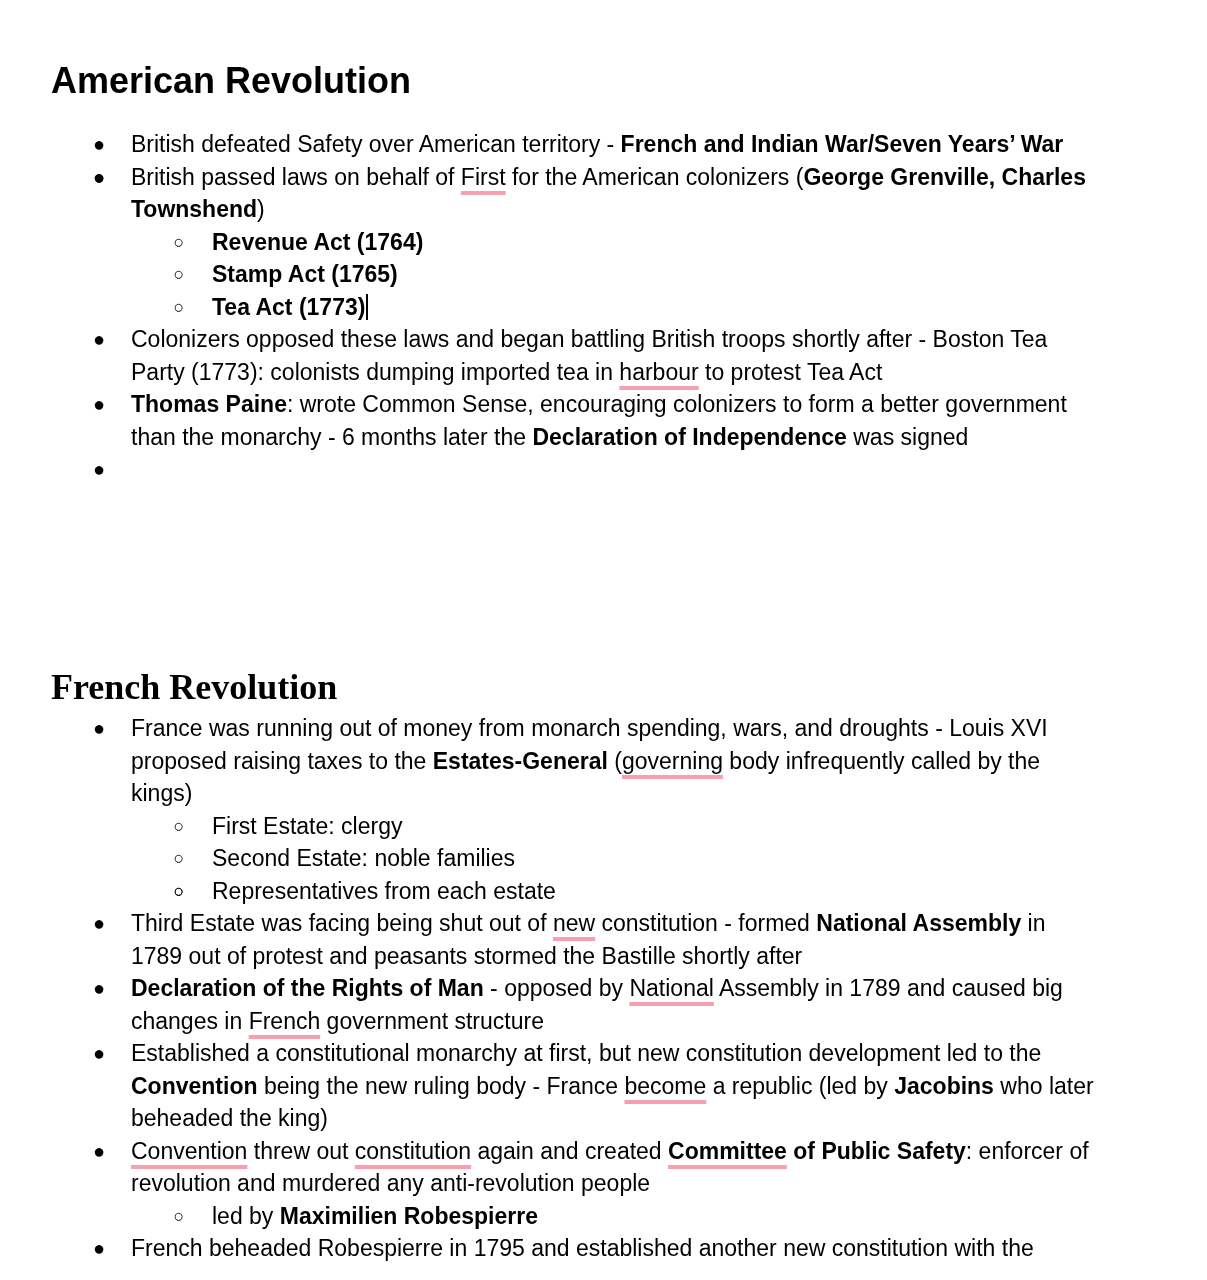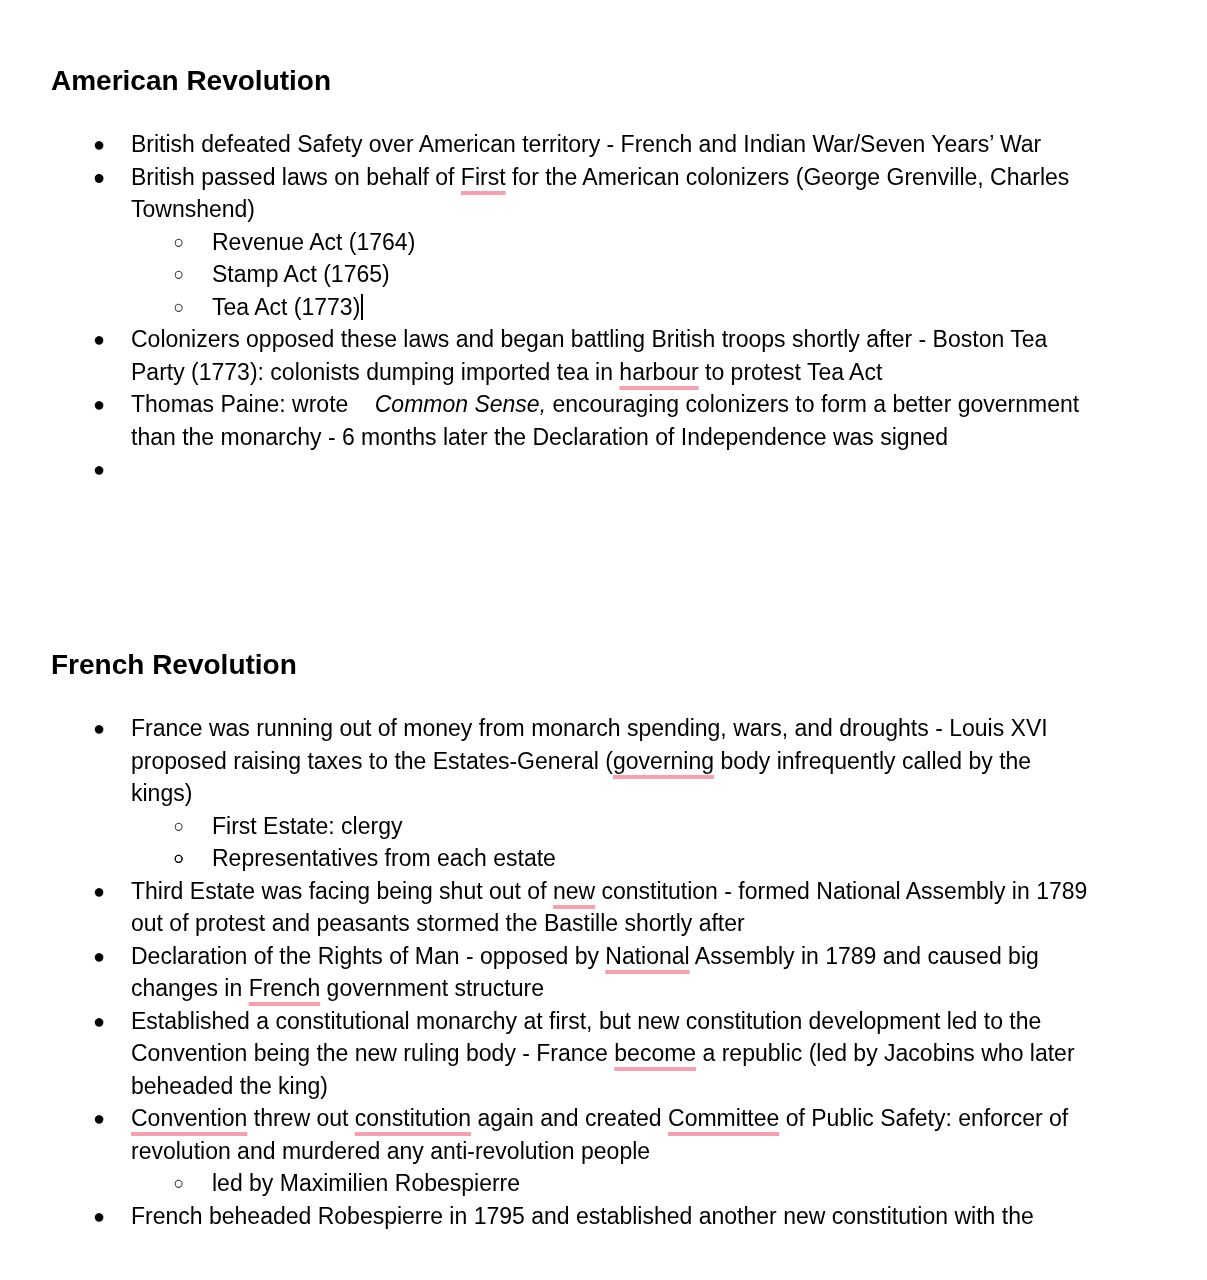--- a/index.html
+++ b/index.html
@@ -3,58 +3,58 @@
 <meta charset="utf-8">
 <style>
   html, body { margin: 0; padding: 0; background: #ffffff; }
   body {
     width: 1207px; height: 1280px; overflow: hidden; position: relative;
     font-family: "Liberation Sans", sans-serif; color: #000;
   }
   .page { position: absolute; left: 0; top: 0; width: 1207px; }
   h2 {
     position: absolute; left: 51px; margin: 0;
-    font-size: 28px; font-weight: bold; line-height: 34px;
+    font-size: 36px; font-weight: bold; line-height: 34px;
   }
   ul.list { position: absolute; left: 0; margin: 0; padding: 0; list-style: none; width: 1207px; }
   li.item {
     position: relative; padding-left: 131px; width: 965px;
     font-size: 23px; line-height: 32.5px;
   }
   li.item .bullet {
     position: absolute; left: 92px; top: 0; width: 14px; text-align: center;
     font-size: 20px;
   }
   li.sub { padding-left: 212px; width: 884px; }
   li.sub .bullet { left: 172px; font-size: 18px; }
   .sp { text-decoration: underline; text-decoration-color: #f8a0b0; text-decoration-thickness: 4px; text-underline-offset: 6px; }
   .cursor { display: inline-block; width: 2px; height: 26px; background: #000; vertical-align: -5px; margin-left: 1px; }
-  b { font-weight: normal; }
+  b { font-weight: bold; }
 </style>
 </head>
 <body>
 
 <div class="page">
   <h2 style="top:64px;">American Revolution</h2>
   <ul class="list" style="top:128px;">
       <li class="item"><span class="bullet">●</span><span>British defeated Safety over American territory - </span><b>French and Indian War/Seven Years’ War</b></li>
       <li class="item"><span class="bullet">●</span></li>
       <li class="item"><span class="bullet">●</span><span>British passed laws on behalf of </span><span class="sp">First</span><span> for the American colonizers (</span><b>George Grenville, Charles Townshend</b><span>)</span></li>
       <li class="item sub"><span class="bullet">○</span><b>Revenue Act (1764)</b></li>
       <li class="item sub"><span class="bullet">○</span><b>Stamp Act (1765)</b></li>
       <li class="item sub"><span class="bullet">○</span><b>Tea Act (1773)</b><span class="cursor"></span></li>
       <li class="item"><span class="bullet">●</span><span>Colonizers opposed these laws and began battling British troops shortly after - Boston Tea Party (1773): colonists dumping imported tea in </span><span class="sp">harbour</span><span> to protest Tea Act</span></li>
-      <li class="item"><span class="bullet">●</span><b>Thomas Paine</b><span>: wrote </span><span style="font-style: italic; margin-left: 20px;">Common Sense,</span><span> encouraging colonizers to form a better government than the monarchy - 6 months later the </span><b>Declaration of Independence</b><span> was signed</span></li>
+      <li class="item"><span class="bullet">●</span><b>Thomas Paine</b><span>: wrote </span><span style="">Common Sense,</span><span> encouraging colonizers to form a better government than the monarchy - 6 months later the </span><b>Declaration of Independence</b><span> was signed</span></li>
       <li class="item"><span class="bullet">●</span></li>
     </ul>
-  <h2 style="top:648px;">French Revolution</h2>
+  <h2 style="top:670px;font-family:Liberation Serif, serif;">French Revolution</h2>
   <ul class="list" style="top:712px;">
       <li class="item"><span class="bullet">●</span><span>France was running out of money from monarch spending, wars, and droughts - Louis XVI proposed raising taxes to the </span><b>Estates-General</b><span> (</span><span class="sp">governing</span><span> body infrequently called by the kings)</span></li>
       <li class="item sub"><span class="bullet">○</span><span>First Estate: clergy</span></li>
-      <li class="item sub"><span class="bullet">○</span></li>
+      <li class="item sub"><span class="bullet">○</span><span>Second Estate: noble families</span></li>
       <li class="item sub"><span class="bullet">○</span></li>
       <li class="item sub"><span class="bullet">○</span><span>Representatives from each estate</span></li>
       <li class="item"><span class="bullet">●</span><span>Third Estate was facing being shut out of </span><span class="sp">new</span><span> constitution - formed </span><b>National Assembly</b><span> in 1789 out of protest and peasants stormed the Bastille shortly after</span></li>
       <li class="item"><span class="bullet">●</span><b>Declaration of the Rights of Man</b><span> - opposed by </span><span class="sp">National</span><span> Assembly in 1789 and caused big changes in </span><span class="sp">French</span><span> government structure</span></li>
       <li class="item"><span class="bullet">●</span><span>Established a constitutional monarchy at first, but new constitution development led to the </span><b>Convention</b><span> being the new ruling body - France </span><span class="sp">become</span><span> a republic (led by </span><b>Jacobins</b><span> who later beheaded the king)</span></li>
       <li class="item"><span class="bullet">●</span><span class="sp">Convention</span><span> threw out </span><span class="sp">constitution</span><span> again and created </span><b class="sp">Committee</b><b> of Public Safety</b><span>: enforcer of revolution and murdered any anti-revolution people</span></li>
       <li class="item sub"><span class="bullet">○</span><span>led by </span><b>Maximilien Robespierre</b></li>
       <li class="item"><span class="bullet">●</span><span>French beheaded Robespierre in 1795 and established another new constitution with the</span></li>
     </ul>
 </div>

